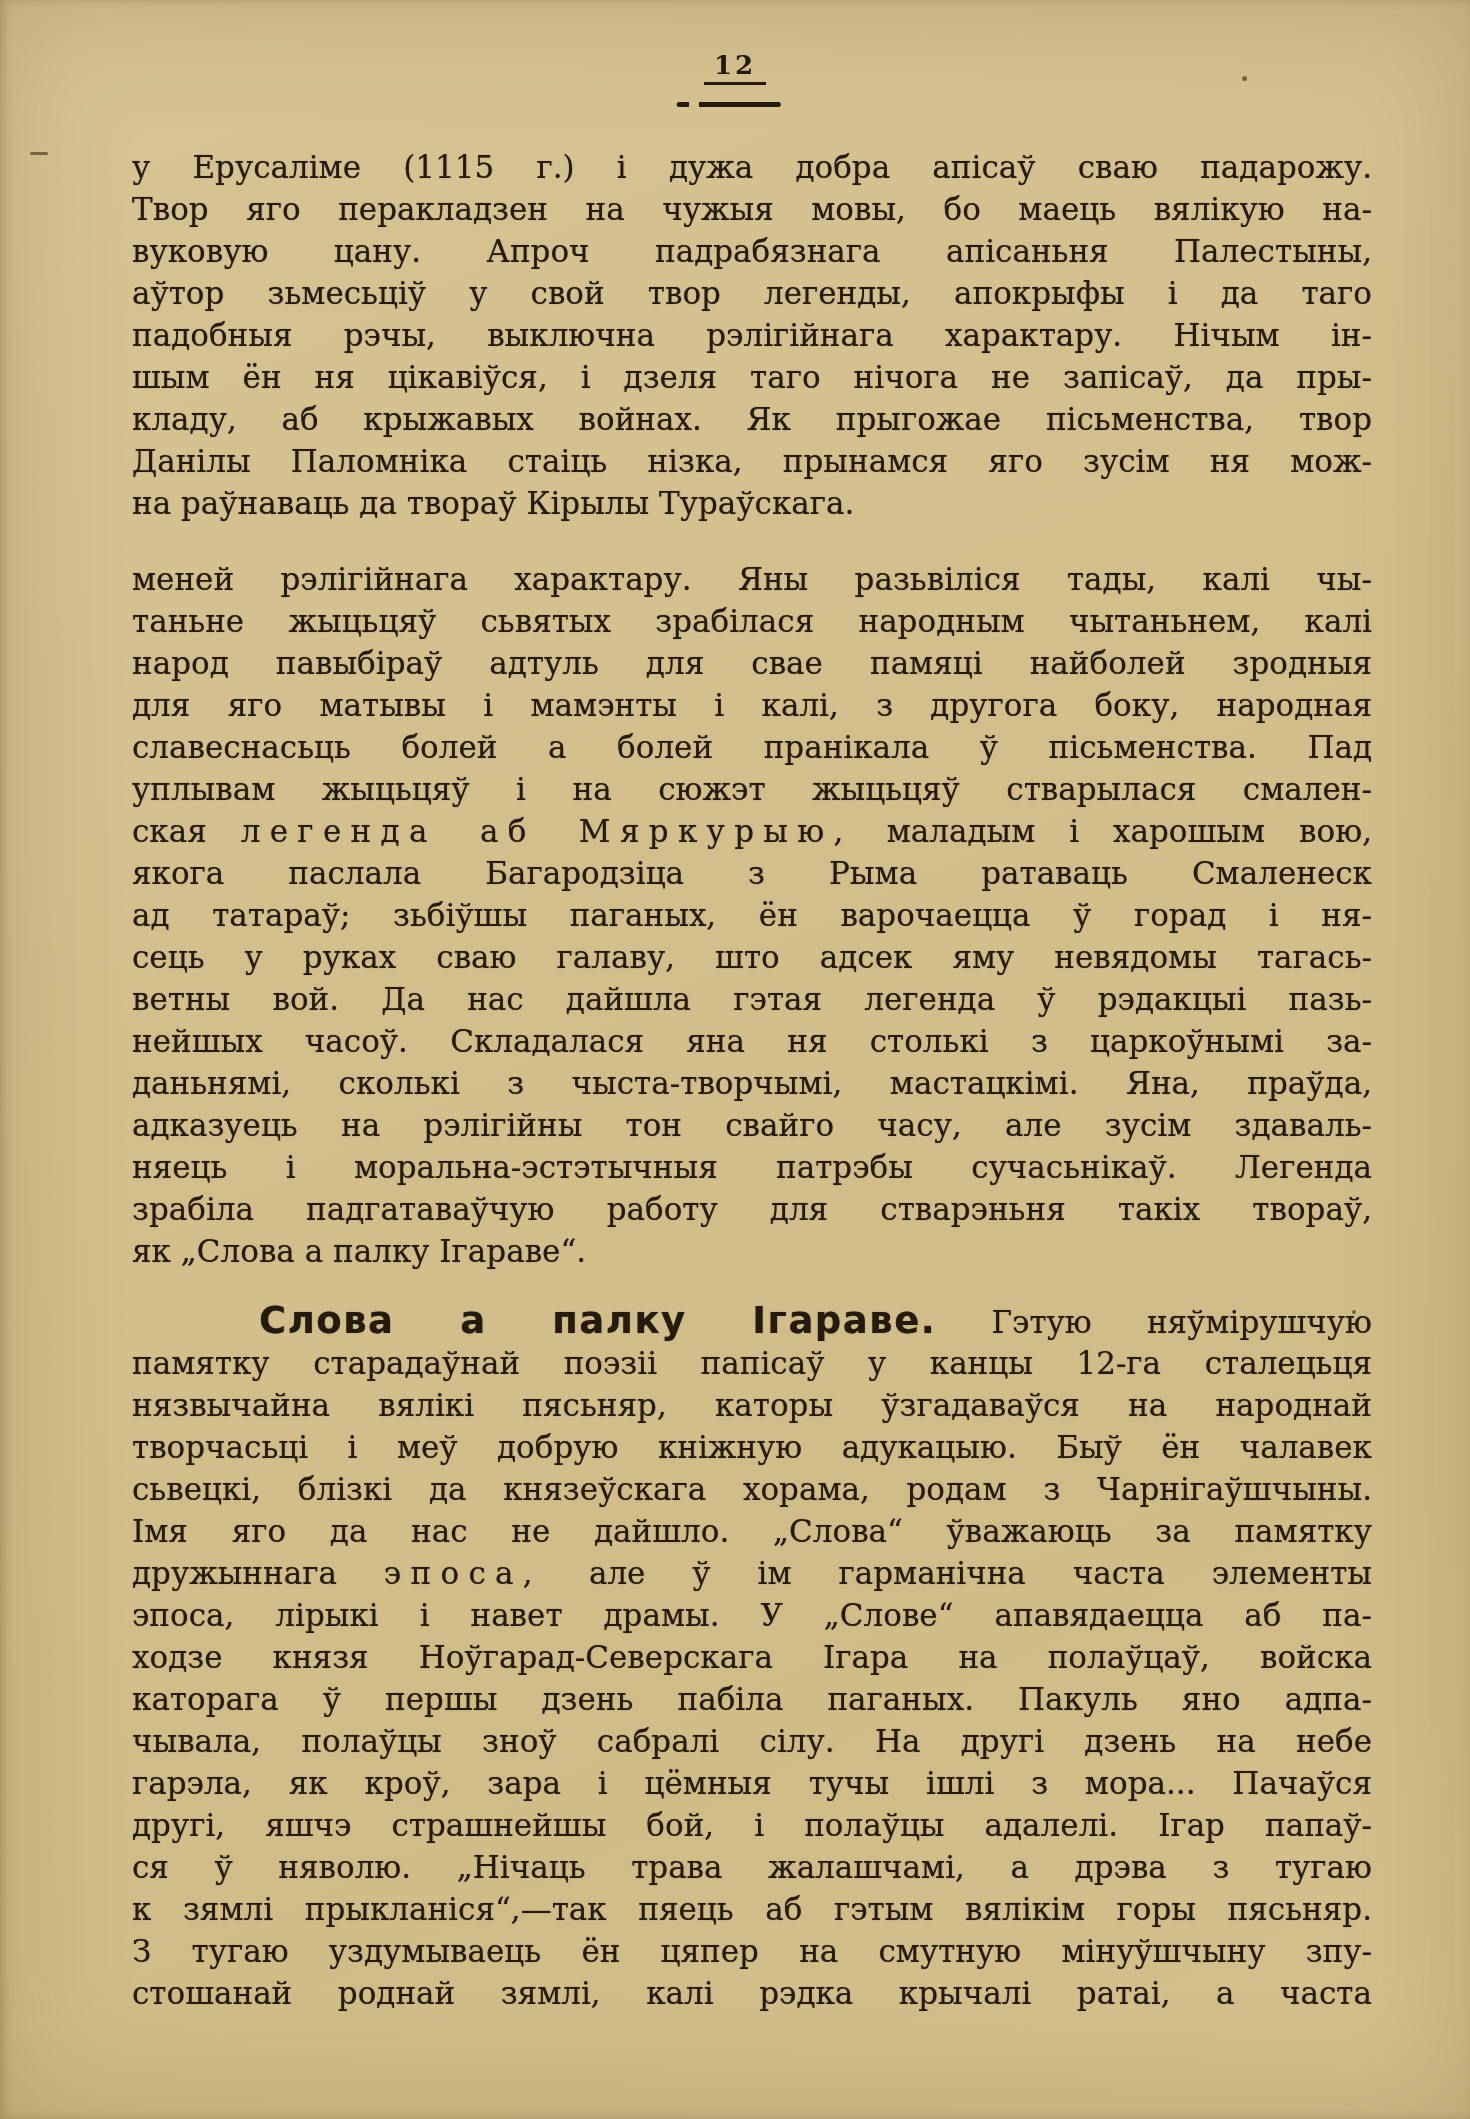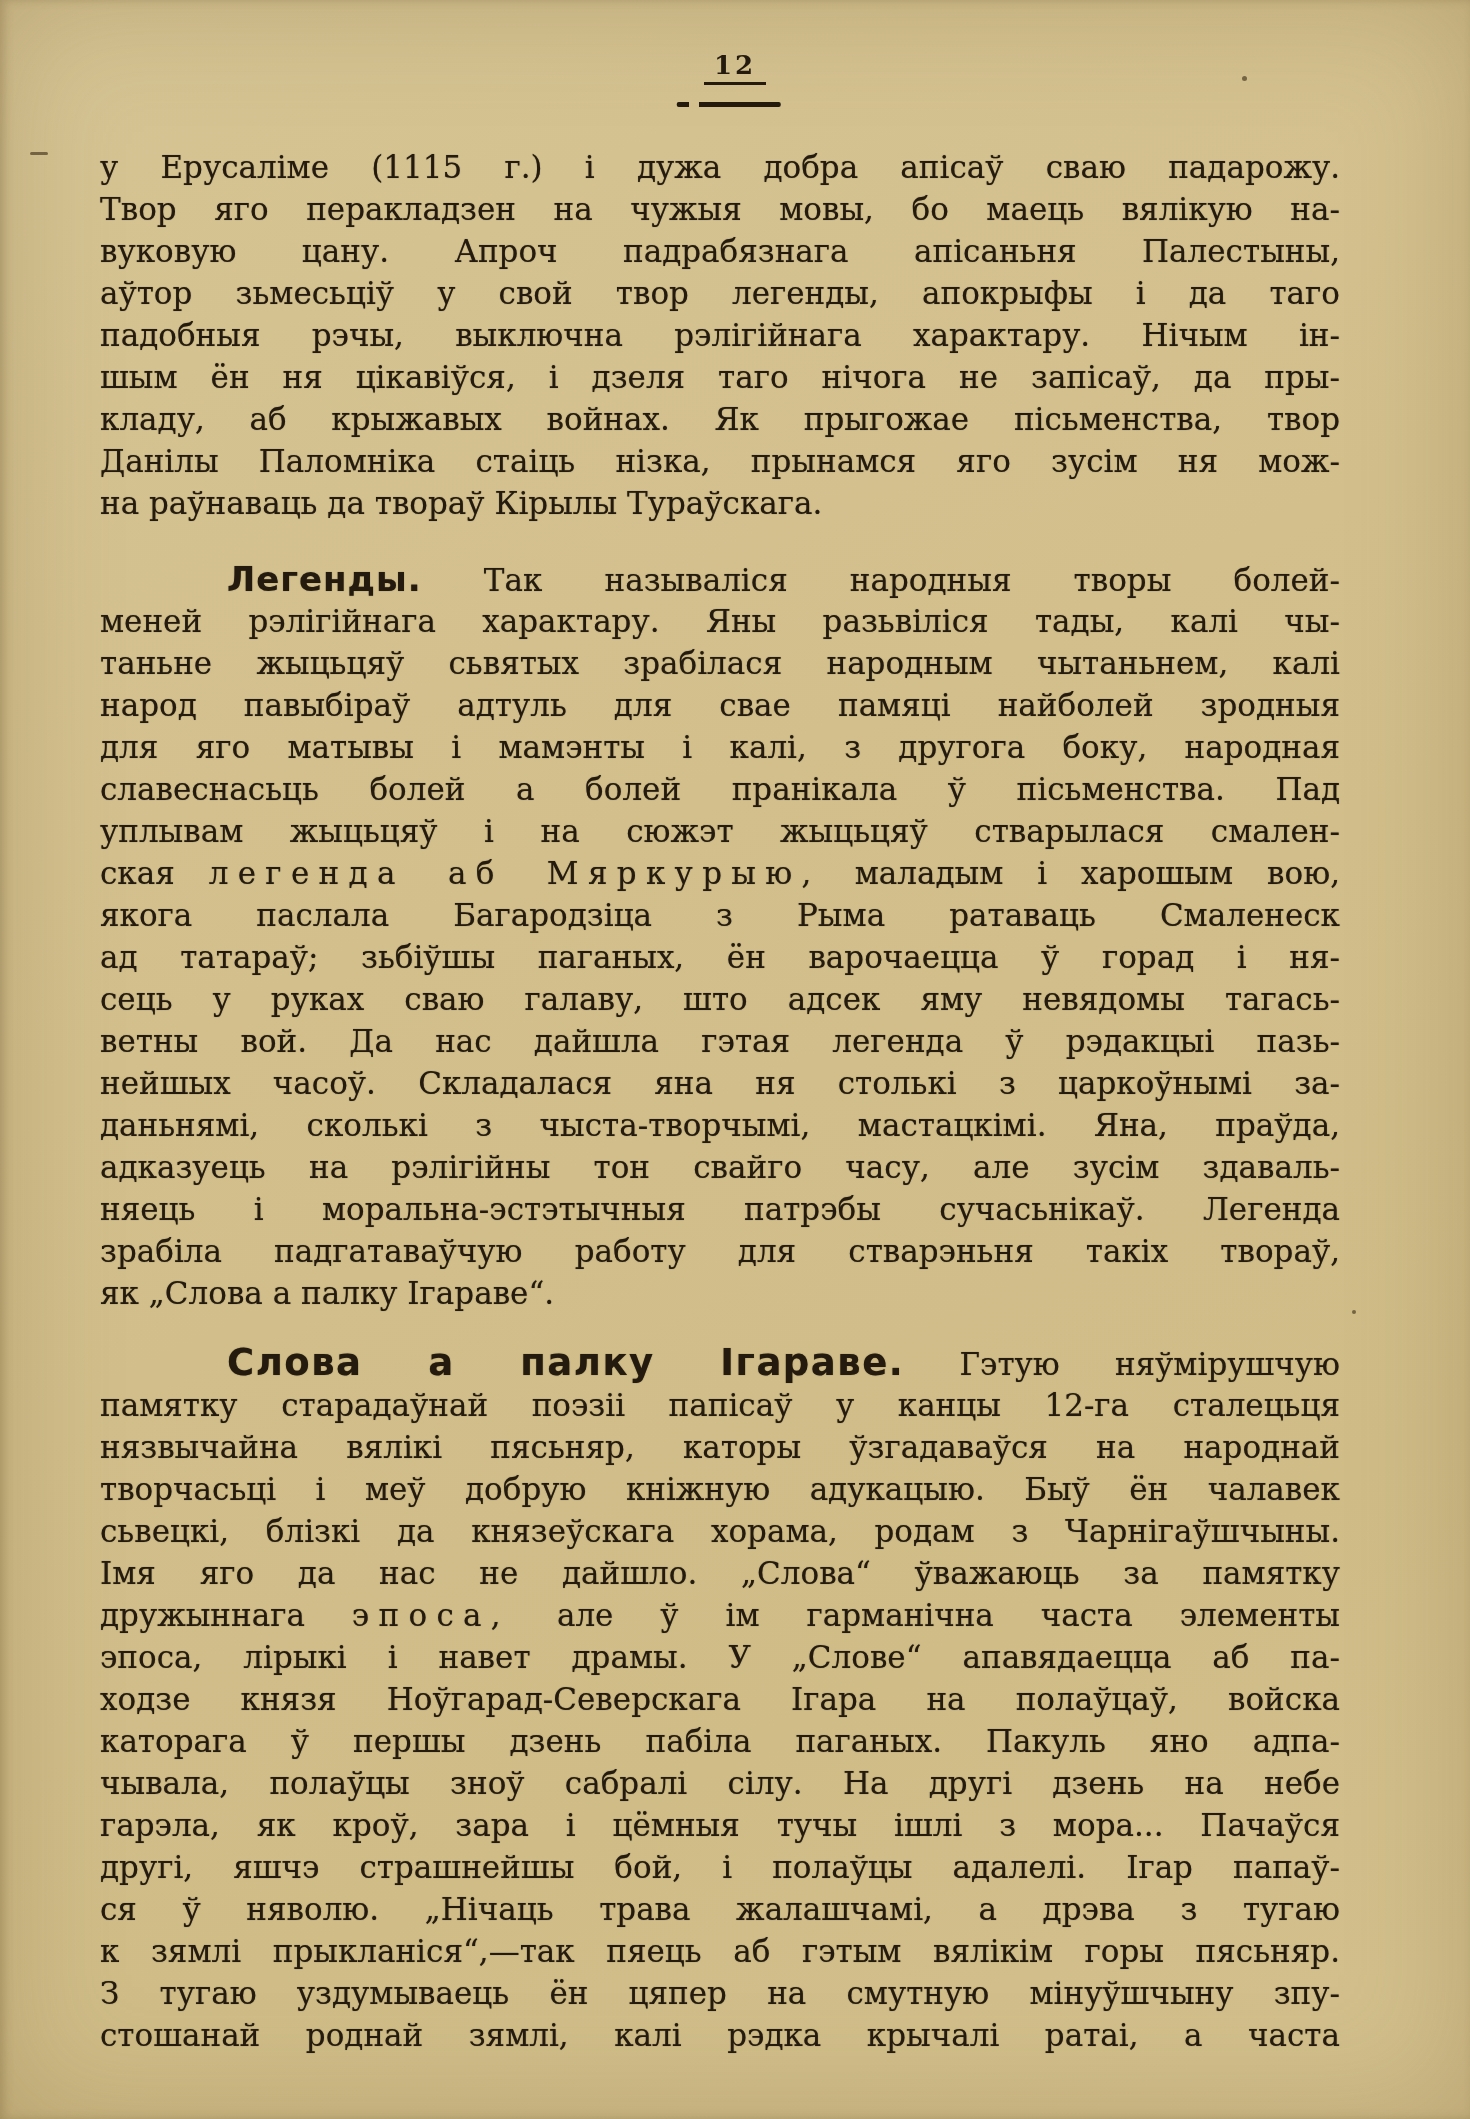--- a/index.html
+++ b/index.html
@@ -20,21 +20,21 @@
     border-bottom:3px solid #241b0e;
   }
   .pn-rule{
     position:absolute;top:102px;left:50%;
     transform:translateX(-56%);
     width:104px;height:5px;
     background:linear-gradient(to right,#241b0e 0 12px,transparent 12px 22px,#241b0e 22px 100%);
     border-radius:2px;
   }
   .text{
-    position:absolute;left:100px;top:146px;width:1240px;
+    position:absolute;left:132px;top:146px;width:1240px;
     font-size:31px;
     text-shadow:0 0 1px rgba(36,27,14,.55);
   }
   .ln{
     height:42px;line-height:42px;
     text-align:justify;
     -moz-text-align-last:justify;
     text-align-last:justify;
     overflow:visible;
   }
@@ -75,24 +75,20 @@
       <div class="ln">вуковую цану. Апроч падрабязнага апісаньня Палестыны,</div>
       <div class="ln">аўтор зьмесьціў у свой твор легенды, апокрыфы і да таго</div>
       <div class="ln">падобныя рэчы, выключна рэлігійнага характару. Нічым ін-</div>
       <div class="ln">шым ён ня цікавіўся, і дзеля таго нічога не запісаў, да пры-</div>
       <div class="ln">кладу, аб крыжавых войнах. Як прыгожае пісьменства, твор</div>
       <div class="ln">Данілы Паломніка стаіць нізка, прынамся яго зусім ня мож-</div>
       <div class="ln endl">на раўнаваць да твораў Кірылы Тураўскага.</div>
     </div>
 
     <div class="para p2">
-      <div class="ln indent">
-        <span class="run-head h2">Легенды.</span>
-        <span>Так называліся народныя творы болей-</span>
-      </div>
       <div class="ln">меней рэлігійнага характару. Яны разьвіліся тады, калі чы-</div>
       <div class="ln">таньне жыцьцяў сьвятых зрабілася народным чытаньнем, калі</div>
       <div class="ln">народ павыбіраў адтуль для свае памяці найболей зродныя</div>
       <div class="ln">для яго матывы і мамэнты і калі, з другога боку, народная</div>
       <div class="ln">славеснасьць болей а болей пранікала ў пісьменства. Пад</div>
       <div class="ln">уплывам жыцьцяў і на сюжэт жыцьцяў стварылася смален-</div>
       <div class="ln">
         <span>ская</span>
         <span class="spaced">легенда аб Мяркурыю,</span>
         <span>маладым і харошым вою,</span>

